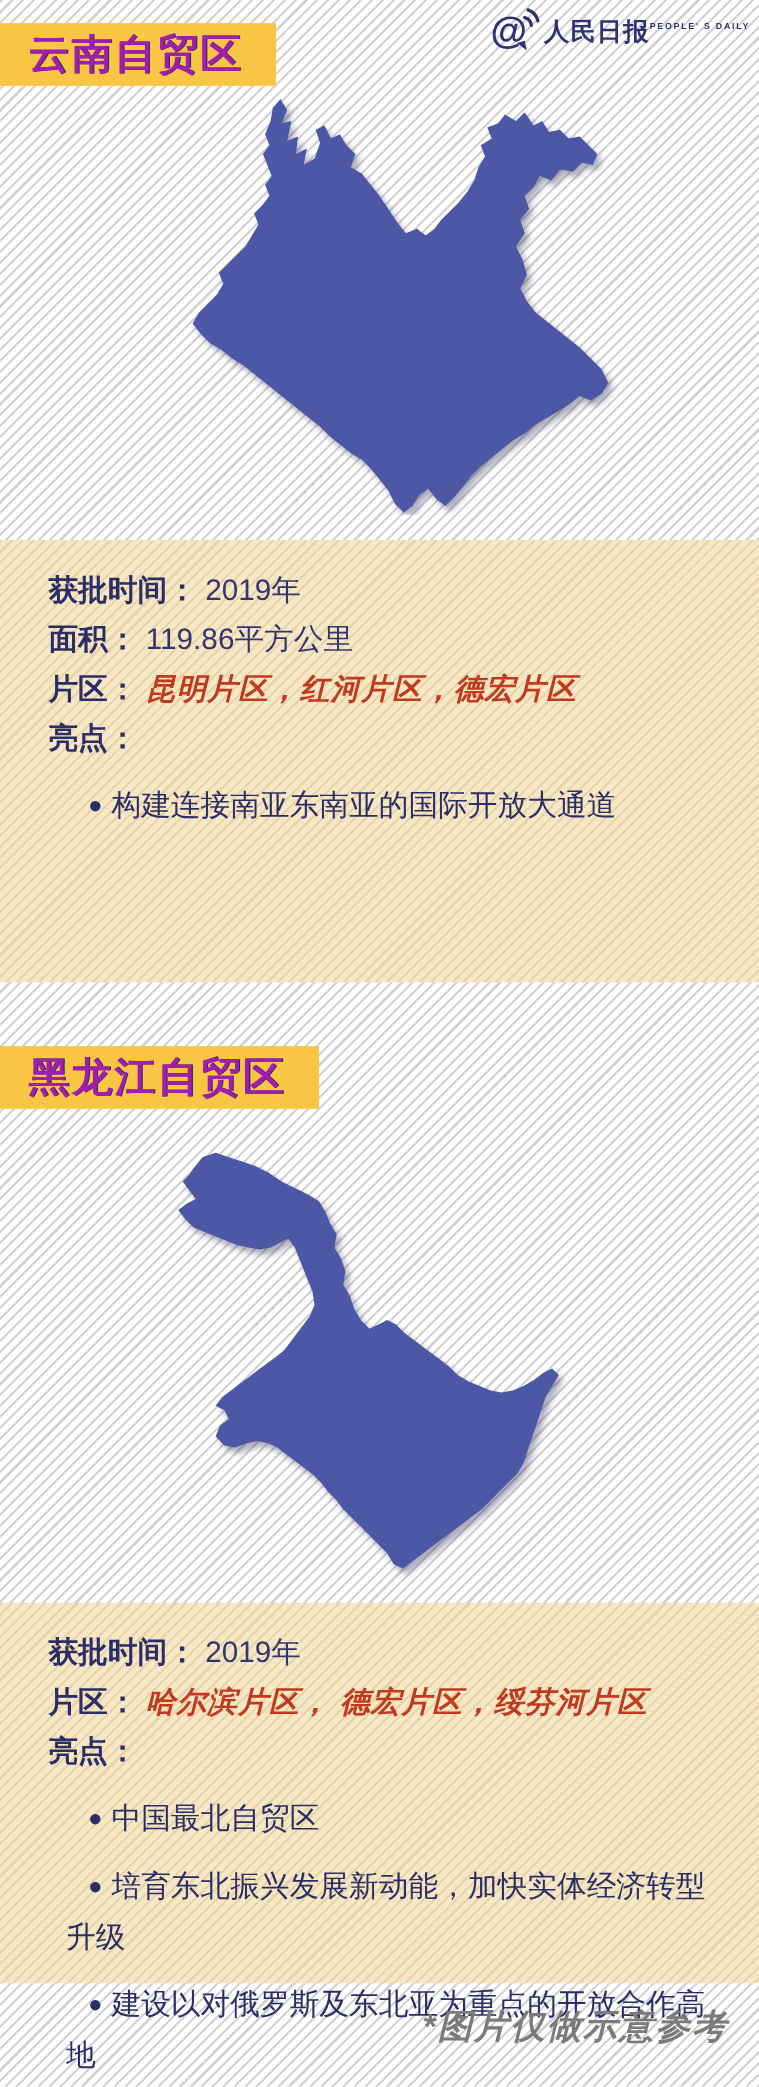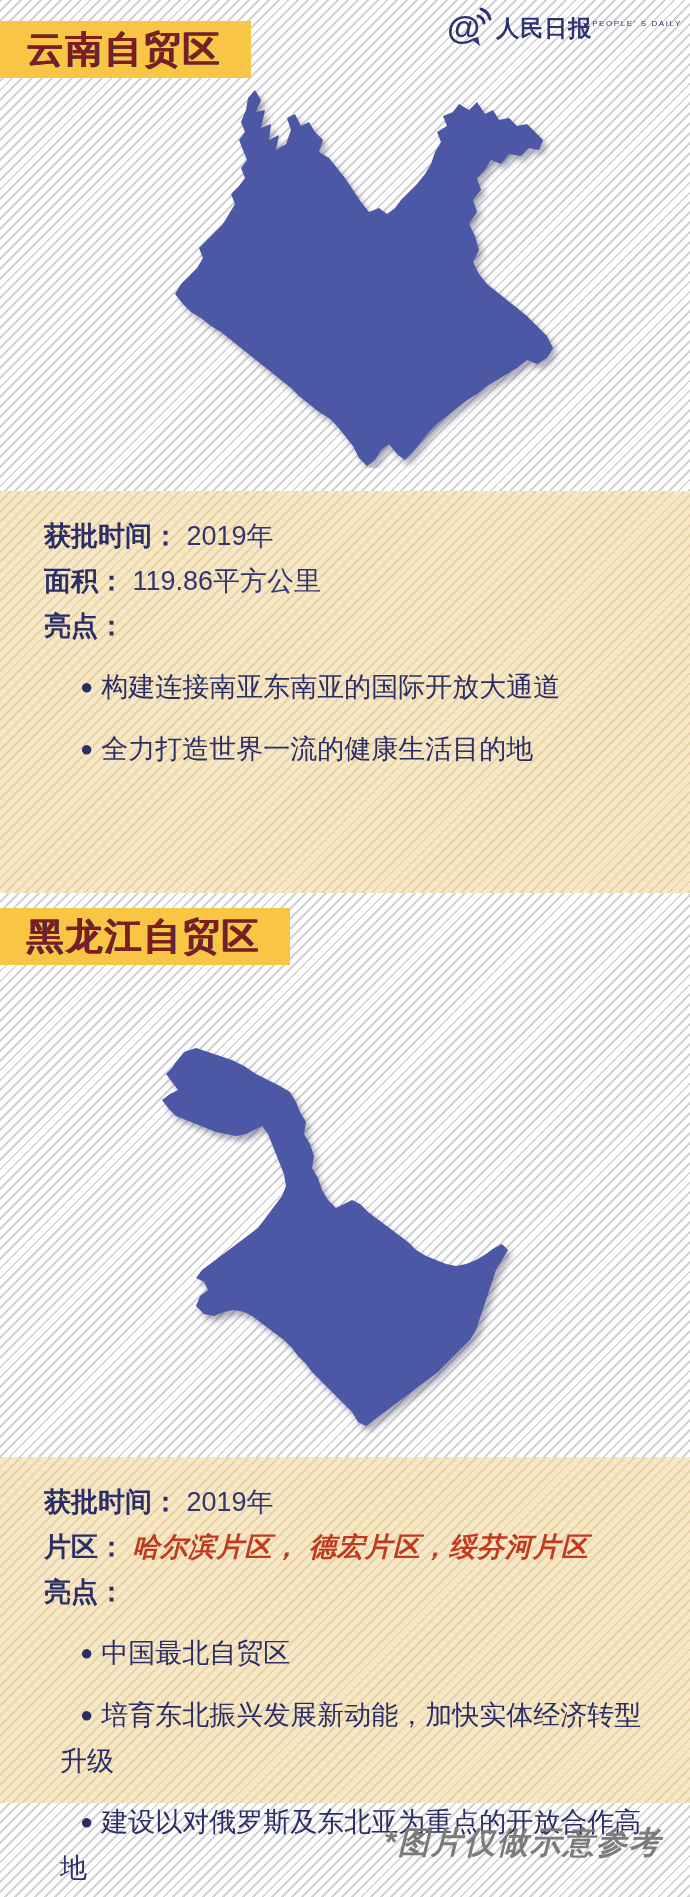--- a/index.html
+++ b/index.html
@@ -7,31 +7,31 @@
   .page{
     position:relative;width:690px;height:1897px;overflow:hidden;
     background-color:#ffffff;
     background-image:repeating-linear-gradient(135deg, rgba(110,110,118,0.30) 0 2px, transparent 2px 7px);
   }
   
   .logo{position:absolute;top:5px;right:8px;display:flex;align-items:center;gap:3px;color:#2e3370;}
   .logo svg{display:block;}
   .logo-text{display:flex;line-height:1;justify-content:center;}
   .logo-cn{font-size:23px;font-weight:900;letter-spacing:1px;color:#2e3370;}
-  .logo-en{font-size:8px;font-weight:normal;letter-spacing:1.6px;color:#2e3370;margin-top:3px;}
+  .logo-en{font-size:8px;font-weight:bold;letter-spacing:1.6px;color:#2e3370;margin-top:3px;}
   
   .banner{
     position:absolute;left:0;width:fit-content;height:57px;
     background:#f8c544;display:flex;align-items:center;
     padding:0 30px 0 26px;
   }
-  .banner-title{font-size:37px;font-weight:900;color:#7f1d1d;letter-spacing:2px;
+  .banner-title{font-size:37px;font-weight:900;color:#a21caf;letter-spacing:2px;
     text-shadow:1px 0 0 #2b2d66;text-align:right;}
   .banner-1{top:21px;}
-  .banner-2{top:908px;}
+  .banner-2{top:951px;}
   
   .map-svg{position:absolute;}
   .map-1{left:143px;top:80px;}
   .map-2{left:100px;top:1028px;}
   .map-shape{fill:#4c57a6;filter:drop-shadow(4px 5px 3px rgba(45,45,85,0.40));}
   
   .infobox{
     position:absolute;left:0;width:690px;box-sizing:border-box;
     background-color:#f6e8c6;
     background-image:repeating-linear-gradient(135deg, rgba(198,160,88,0.28) 0 2px, transparent 2px 7px);
@@ -96,24 +96,27 @@
   <div class="infobox infobox-1">
     <div class="row">
       <span class="label">获批时间：</span>
       <span class="value">2019年</span>
     </div>
     <div class="row">
       <span class="label">面积：</span>
       <span class="value">119.86平方公里</span>
     </div>
     <div class="row">
+      <span class="label">片区：</span>
+      <span class="value value-red">昆明片区，红河片区，德宏片区</span>
+    </div>
+    <div class="row">
       <span class="label">亮点：</span>
     </div>
     <p class="bullet-line"><span class="bullet-mark">●</span><span>构建连接南亚东南亚的国际开放大通道</span></p>
-    <p class="bullet-line"><span class="bullet-mark">●</span><span>全力打造世界一流的健康生活目的地</span></p>
   </div>
 
   <div class="banner banner-2">
     <span class="banner-title">黑龙江自贸区</span>
   </div>
 
   <svg class="map-svg map-2" width="490" height="412" viewBox="0 0 490 412">
     <path class="map-shape" d="M76,34 L84,24 L96,20 L108,24 L120,28 L132,32 L144,38 L156,46 L168,52 L180,58
       L190,64 L196,74 L200,84 L206,94 L204,106 L210,116 L214,128 L212,140 L218,150
       L222,162 L228,172 L236,180 L244,176 L252,172 L260,176 L268,184 L276,190 L284,196

